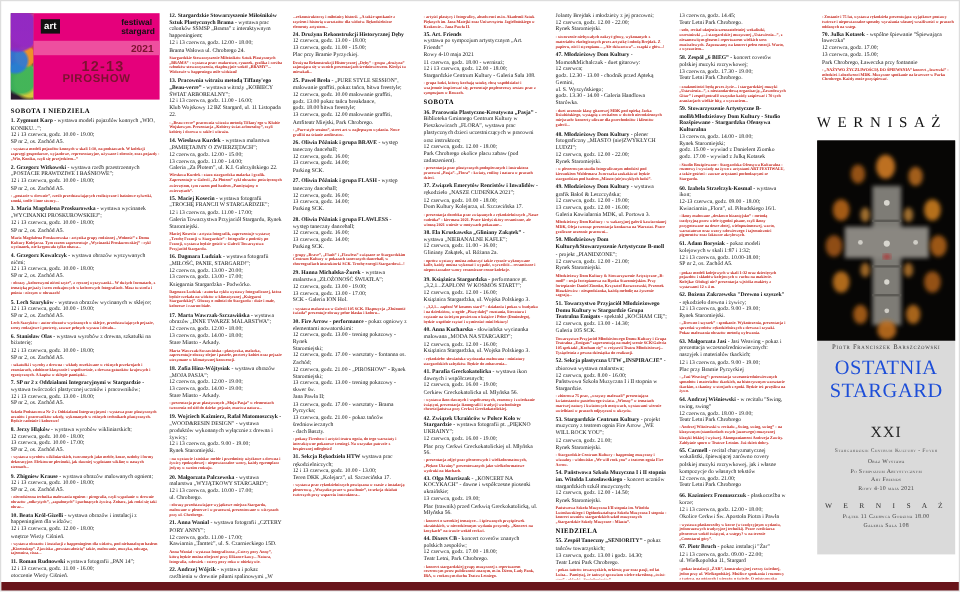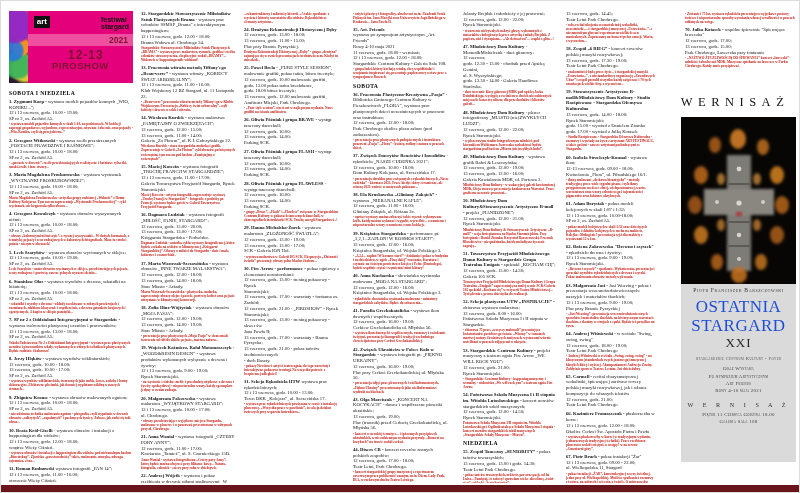--- a/index.html
+++ b/index.html
@@ -40,21 +40,21 @@
   .note{font-size:3.4px;line-height:1.18;color:#c41e14;font-weight:bold;margin-top:.5px;}
   
   #wernTop{position:absolute;left:672px;top:94px;width:124px;text-align:center;
            font-size:12.5px;letter-spacing:5.5px;color:#141414;font-weight:normal;}
   #photo{position:absolute;left:680px;top:116px;width:115px;height:167px;background:#080605;}
   #grayblk{position:absolute;left:680px;top:283px;width:115px;height:178px;background:#dadada;
            text-align:center;box-sizing:border-box;padding-top:3px;}
   #cap{font-variant:small-caps;font-size:5.6px;letter-spacing:.6px;color:#3a3a3a;}
   #t1,#t2{font-size:17px;line-height:1.04;color:#1d4ed8;letter-spacing:.5px;margin-top:1px;}
   #t1{margin-top:5px;}
-  #t3{font-size:13px;color:#262626;letter-spacing:1px;margin-top:1px;}
+  #t3{font-size:13px;color:#262626;letter-spacing:1px;margin-top:18px;}
   #venueLn{font-variant:small-caps;font-size:4.6px;color:#555;margin-top:5px;letter-spacing:.4px;}
   .pline{font-variant:small-caps;font-size:4.9px;color:#3f3f3f;line-height:1.5;letter-spacing:.3px;}
   #pl0{margin-top:4px;}
   #wern2{font-size:6.2px;letter-spacing:4px;color:#333;margin-top:6px;}
   .pwhen{font-variant:small-caps;font-size:4.9px;color:#3f3f3f;line-height:1.5;letter-spacing:.3px;}
   #when{margin-top:3px;}
   #botbar{position:absolute;left:0;top:484px;width:800px;height:9px;background:#69151b;}
 </style>
 </head>
 <body>

